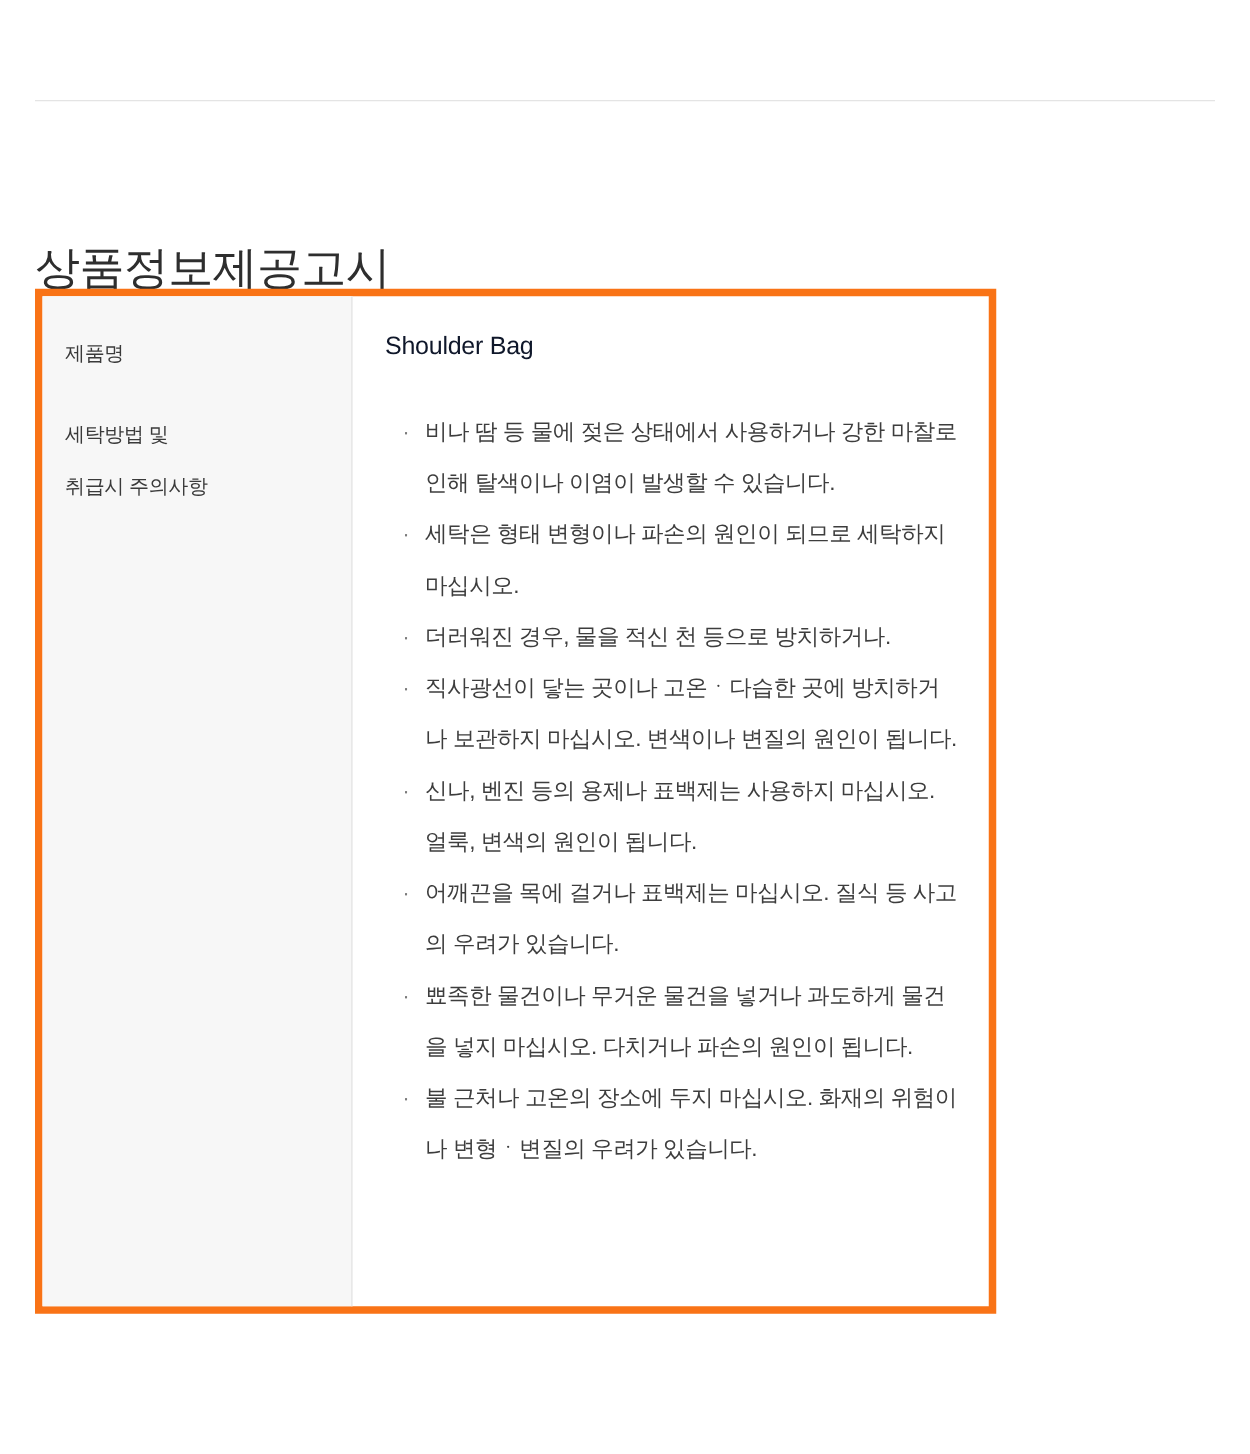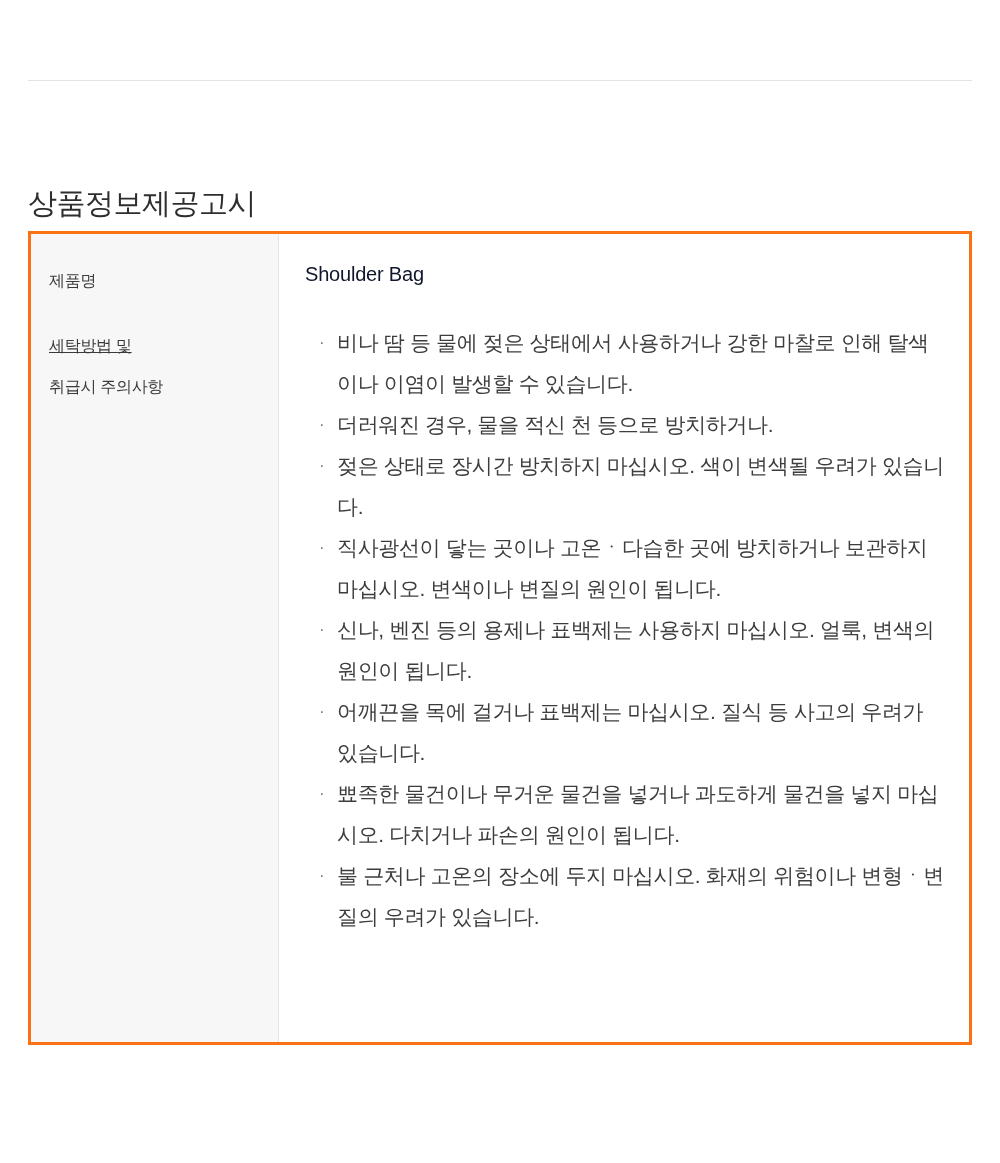--- a/index.html
+++ b/index.html
@@ -25,32 +25,32 @@
     left: 28px;
     top: 80px;
     width: 944px;
     height: 1px;
     background: #e4e4e4;
   }
   .section-title {
     position: absolute;
     left: 28px;
     top: 162px;
-    font-size: 29px;
+    font-size: 36px;
     line-height: 1.2;
     font-weight: 400;
     color: #2e2e2e;
     letter-spacing: -0.5px;
   }
   .info-table {
     position: absolute;
     left: 28px;
     top: 231px;
-    width: 944px;
-    border: 3px solid #f97316;
+    width: 769px;
+    border: 6px solid #f97316;
     border-collapse: collapse;
     box-sizing: border-box;
     display: flex;
     flex-direction: column;
   }
   .info-row {
     display: flex;
     align-items: stretch;
   }
   .info-row-body {
@@ -66,21 +66,20 @@
   }
   .head-label {
     font-size: 16px;
     line-height: 41px;
     color: #3a3a3a;
     letter-spacing: -0.3px;
     white-space: pre-line;
   }
   .head-label.second {
     margin-top: 24px;
-    text-decoration: underline;
   }
   .row-body {
     flex: 1;
     box-sizing: border-box;
     padding: 26px 24px 26px 26px;
   }
   .product-name {
     font-size: 20px;
     color: #0f172a;
     line-height: 1.4;
@@ -89,21 +88,21 @@
     font-weight: 400;
   }
   ul.care-list {
     list-style: none;
     margin: 0;
     padding: 0;
   }
   ul.care-list li {
     position: relative;
     padding-left: 32px;
-    font-size: 21px;
+    font-size: 18px;
     line-height: 41px;
     color: #3d3d3d;
     letter-spacing: -0.35px;
   }
   ul.care-list li::before {
     content: "·";
     position: absolute;
     left: 14px;
     top: 0;
     font-size: 17px;
@@ -125,22 +124,22 @@
     <div class="info-row info-row-body">
       <div class="row-head">
         <div class="head-label">제품명</div>
         <div class="head-label second">세탁방법 및</div>
         <div class="head-label">취급시 주의사항</div>
       </div>
       <div class="row-body">
         <div class="product-name">Shoulder Bag</div>
         <ul class="care-list">
           <li>비나 땀 등 물에 젖은 상태에서 사용하거나 강한 마찰로 인해 탈색이나 이염이 발생할 수 있습니다.</li>
+          <li>세탁은 형태 변형이나 파손의 원인이 되므로 세탁하지 마십시오.</li>
           <li>더러워진 경우, 물을 적신 천 등으로 방치하거나.</li>
-          <li>젖은 상태로 장시간 방치하지 마십시오. 색이 변색될 우려가 있습니다.</li>
           <li>직사광선이 닿는 곳이나 고온ㆍ다습한 곳에 방치하거나 보관하지 마십시오. 변색이나 변질의 원인이 됩니다.</li>
           <li>신나, 벤진 등의 용제나 표백제는 사용하지 마십시오. 얼룩, 변색의 원인이 됩니다.</li>
           <li>어깨끈을 목에 걸거나 표백제는 마십시오. 질식 등 사고의 우려가 있습니다.</li>
           <li>뾰족한 물건이나 무거운 물건을 넣거나 과도하게 물건을 넣지 마십시오. 다치거나 파손의 원인이 됩니다.</li>
           <li>불 근처나 고온의 장소에 두지 마십시오. 화재의 위험이나 변형ㆍ변질의 우려가 있습니다.</li>
         </ul>
       </div>
     </div>
 
   </div>

